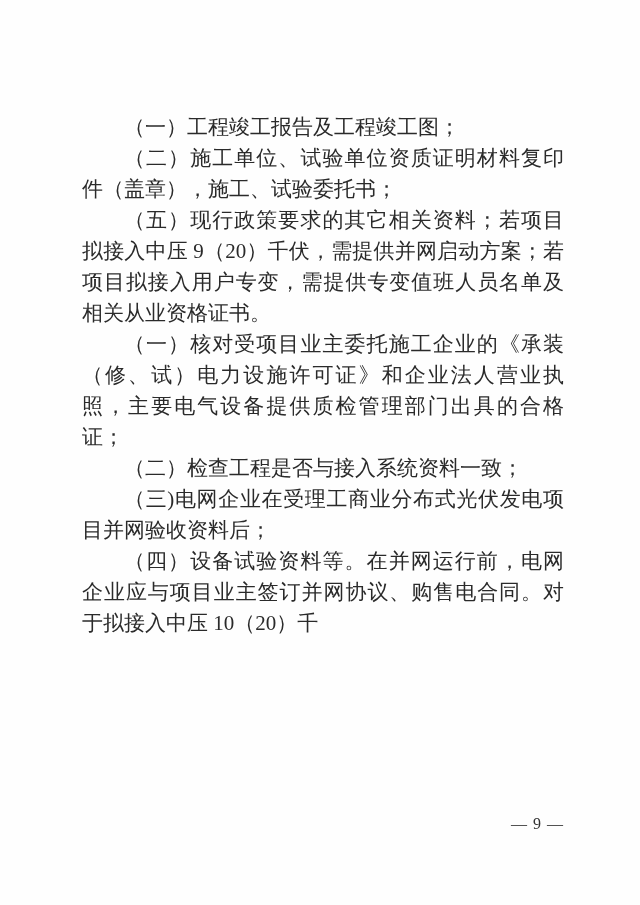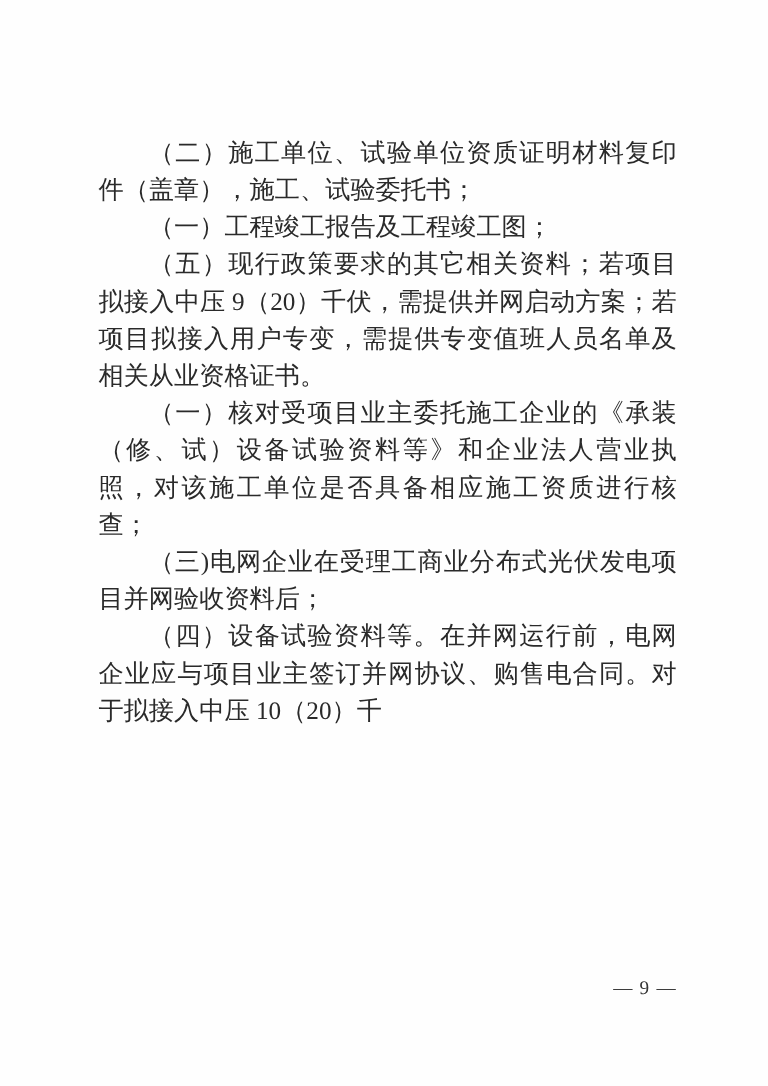--- a/index.html
+++ b/index.html
@@ -44,23 +44,24 @@
     line-height: 20px;
     color: #333333;
     letter-spacing: 1px;
   }
 </style>
 </head>
 <body>
 
 <div class="page">
   <main class="body-text" id="paragraphs">
+      <p><span>（一）工程竣工报告及工程竣工图；</span></p>
       <p><span>（二）施工单位、试验单位资质证明材料复印件（盖章），施工、试验委托书；</span></p>
-      <p><span>（一）工程竣工报告及工程竣工图；</span></p>
       <p><span>（五）现行政策要求的其它相关资料；若项目拟接入中压 9（20）千伏，需提供并网启动方案；若项目拟接入用户专变，需提供专变值班人员名单及相关从业资格证书。</span></p>
-      <p><span>（一）核对受项目业主委托施工企业的《承装（修、试）设备试验资料等》和企业法人营业执照，对该施工单位是否具备相应施工资质进行核查；</span></p>
+      <p><span>（一）核对受项目业主委托施工企业的《承装（修、试）电力设施许可证》和企业法人营业执照，主要电气设备提供质检管理部门出具的合格证；</span></p>
+      <p><span>（二）检查工程是否与接入系统资料一致；</span></p>
       <p><span>（三)电网企业在受理工商业分布式光伏发电项目并网验收资料后；</span></p>
       <p><span>（四）设备试验资料等。在并网运行前，电网企业应与项目业主签订并网协议、购售电合同。对于拟接入中压 10（20）千</span></p>
     </main>
   <footer class="page-footer">
     <span>— 9 —</span>
   </footer>
 </div>
 
 </body></html>

